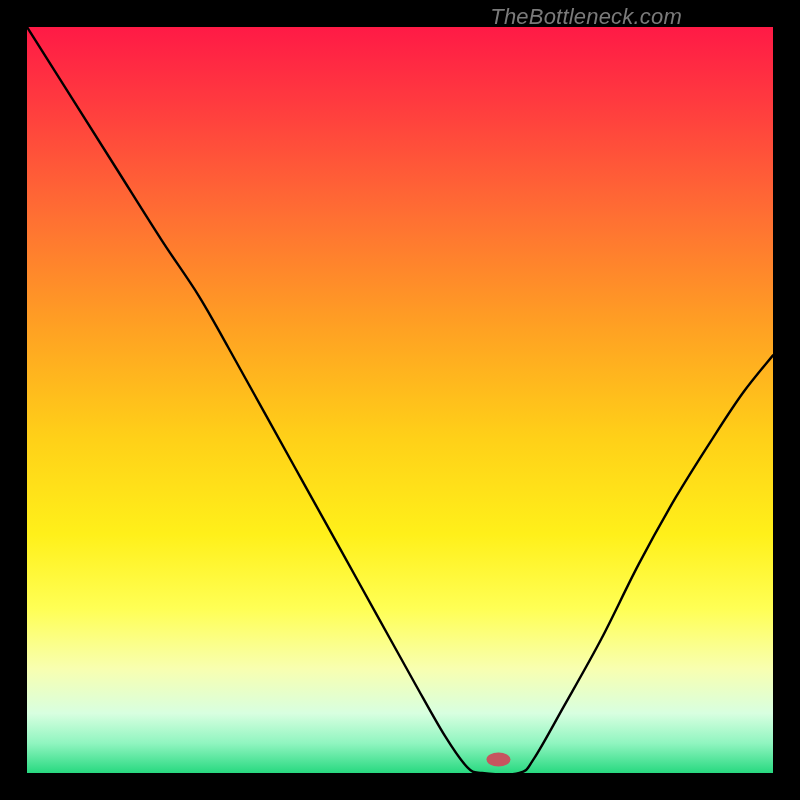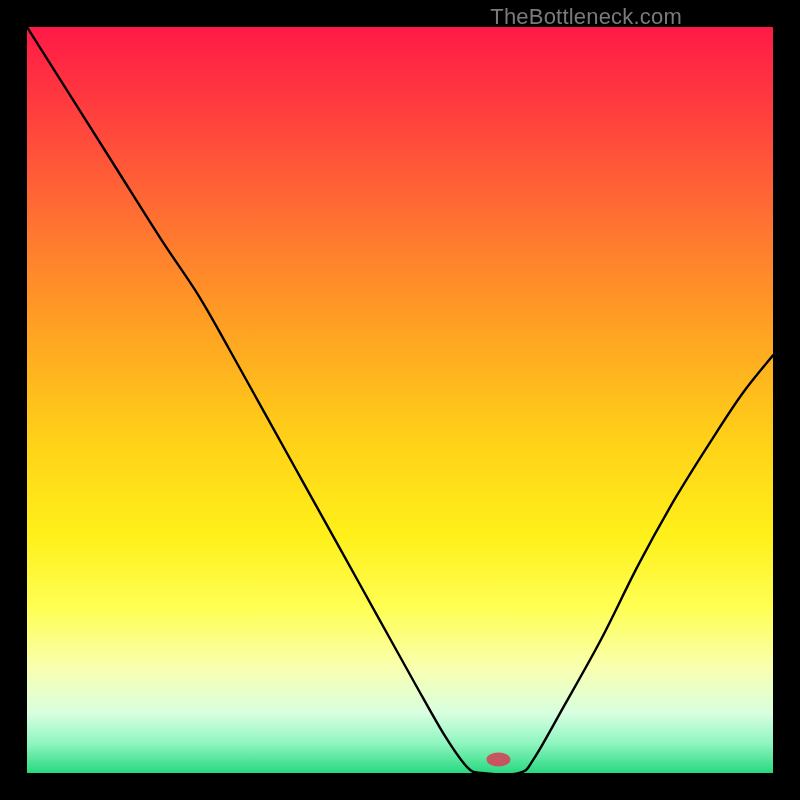--- a/index.html
+++ b/index.html
@@ -10,20 +10,21 @@
     background: #000;
     overflow: hidden;
   }
   .frame {
     position: absolute;
     left: 0;
     top: 0;
     width: 692px;
     height: 800px;
     background: #000;
+    font-style: italic;
   }
   .watermark {
     position: absolute;
     top: 4px;
     right: 10px;
     color: #7a7a7a;
     font-family: Arial, Helvetica, sans-serif;
     font-size: 22px;
     letter-spacing: 0.2px;
   }

